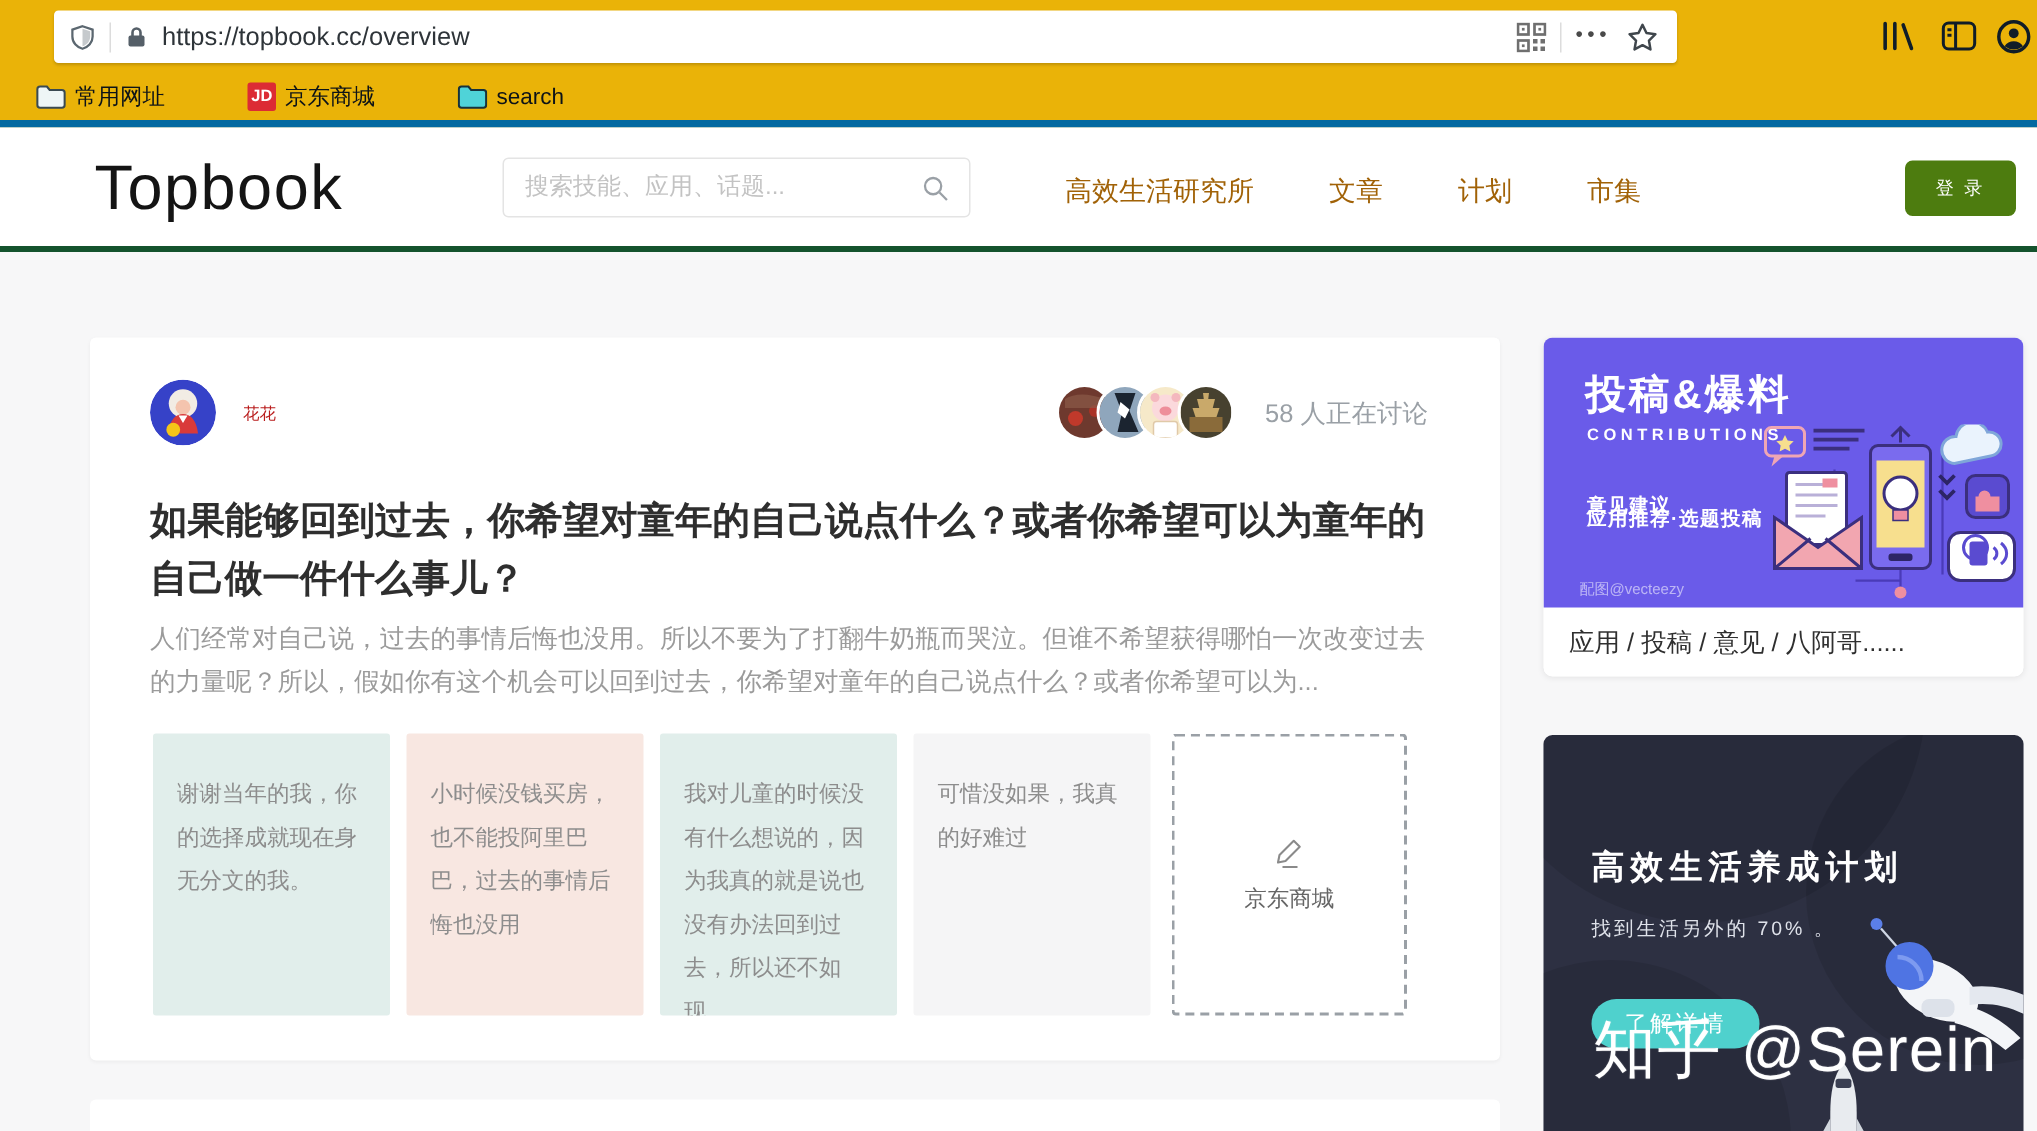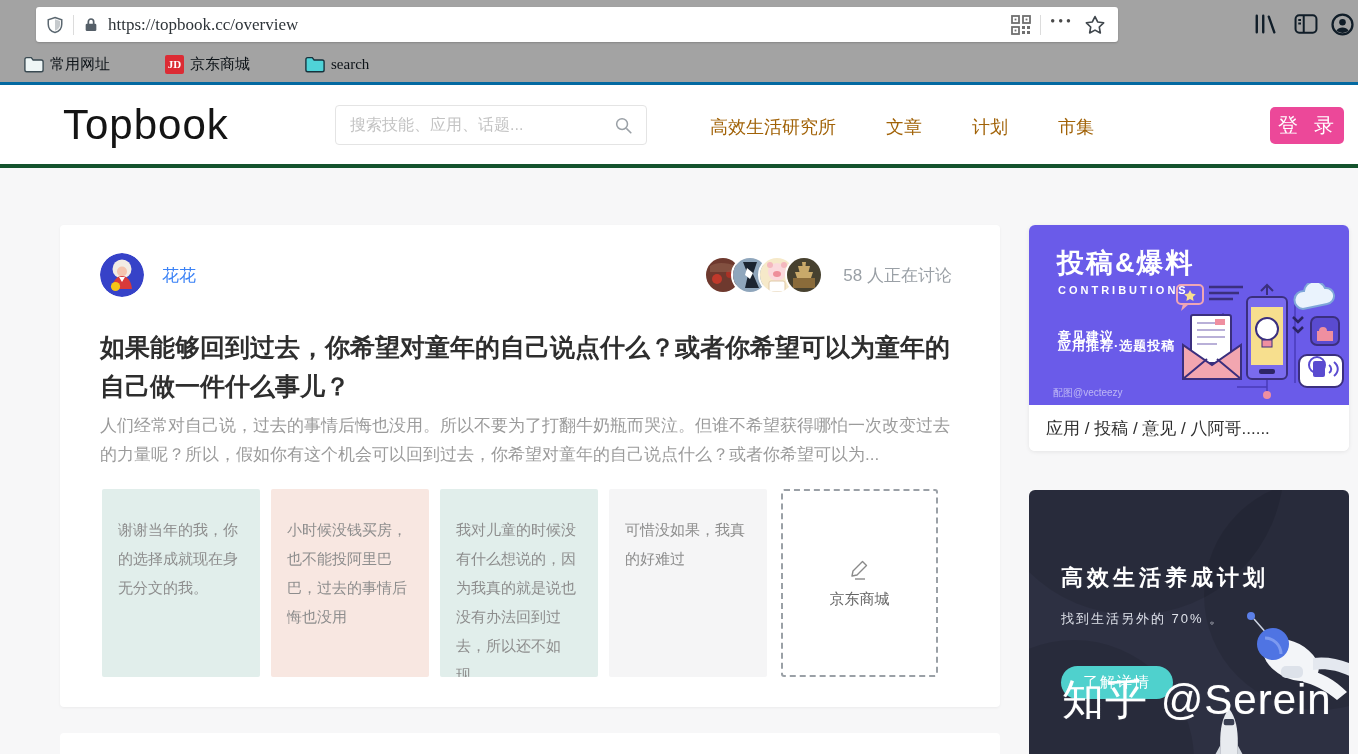--- a/index.html
+++ b/index.html
@@ -5,21 +5,21 @@
   * { margin:0; padding:0; box-sizing:border-box; }
   html,body { width:1358px; height:754px; overflow:hidden; }
   body {
     position:relative;
     font-family:"Liberation Sans","DejaVu Sans",sans-serif;
     background:#F7F7F8;
   }
   
   .chrome {
     position:absolute; top:0; left:0; width:1358px; height:85px;
-    background:#a3a3a3; border-bottom:3px solid #0369a1;font-family:Liberation Serif, serif;
+    background:#eab308; border-bottom:5px solid #0369a1;
   }
   .url-bar {
     position:absolute; left:36px; top:7px; width:1082px; height:35px;
     background:#fff; border-radius:3px; display:flex; align-items:center;
     box-shadow:0 1px 2px rgba(0,0,0,.18);
   }
   .url-bar .vsep { width:1px; height:20px; background:#dcdcdc; margin:0 9px; }
   .icon-btn { display:flex; align-items:center; justify-content:center; cursor:pointer; }
   .shield { margin-left:10px; }
   .url-text { flex:1; margin-left:9px; font-size:17px; color:#2E3439; white-space:nowrap; overflow:hidden; }
@@ -60,34 +60,34 @@
   }
   .search-box input::placeholder { color:#c3c3c3; }
   .search-box .mag { margin-right:13px; display:flex; }
   .main-nav {
     position:absolute; left:710px; top:0; height:83px;
     display:flex; align-items:center; gap:50px; font-size:18px; color:#a16207;
   }
   .main-nav span { cursor:pointer; white-space:nowrap; }
   .login-btn {
     position:absolute; left:1270px; top:22px; width:74px; height:37px;
-    background:#ec4899; color:#fff; font-size:20px; border:none; border-radius:5px;
-    letter-spacing:2px; cursor:pointer; font-family:Liberation Mono, monospace;
+    background:#4d7c0f; color:#fff; font-size:12px; border:none; border-radius:5px;
+    letter-spacing:2px; cursor:pointer; font-family:Liberation Serif, serif;
   }
   
   .q-card {
     position:absolute; left:60px; top:225px; width:940px; height:482px;
     background:#fff; border-radius:4px; box-shadow:0 1px 3px rgba(0,0,0,.05);
   }
   .q-head {
     position:absolute; top:28px; left:40px; right:48px; height:44px;
     display:flex; align-items:center;
   }
   .author-avatar { width:44px; height:44px; border-radius:50%; overflow:hidden; cursor:pointer; flex:none; }
-  .author-name { margin-left:18px; font-size:17px; color:#3b82f6; }
+  .author-name { margin-left:18px; font-size:11px; color:#b91c1c; }
   .q-head .spacer { flex:1; }
   .disc-avatars { display:flex; }
   .d-av { width:38px; height:38px; border-radius:50%; border:2px solid #fff; margin-left:-11px; overflow:hidden; flex:none; }
   .d-av:first-child { margin-left:0; }
   .disc-count { margin-left:20px; font-size:17px; color:#9aa0a6; white-space:nowrap; }
   .q-title {
     position:absolute; left:40px; top:103px; width:872px;
     font-size:25px; font-weight:700; color:#2e2e2e; line-height:39px; cursor:pointer;
   }
   .q-excerpt {

